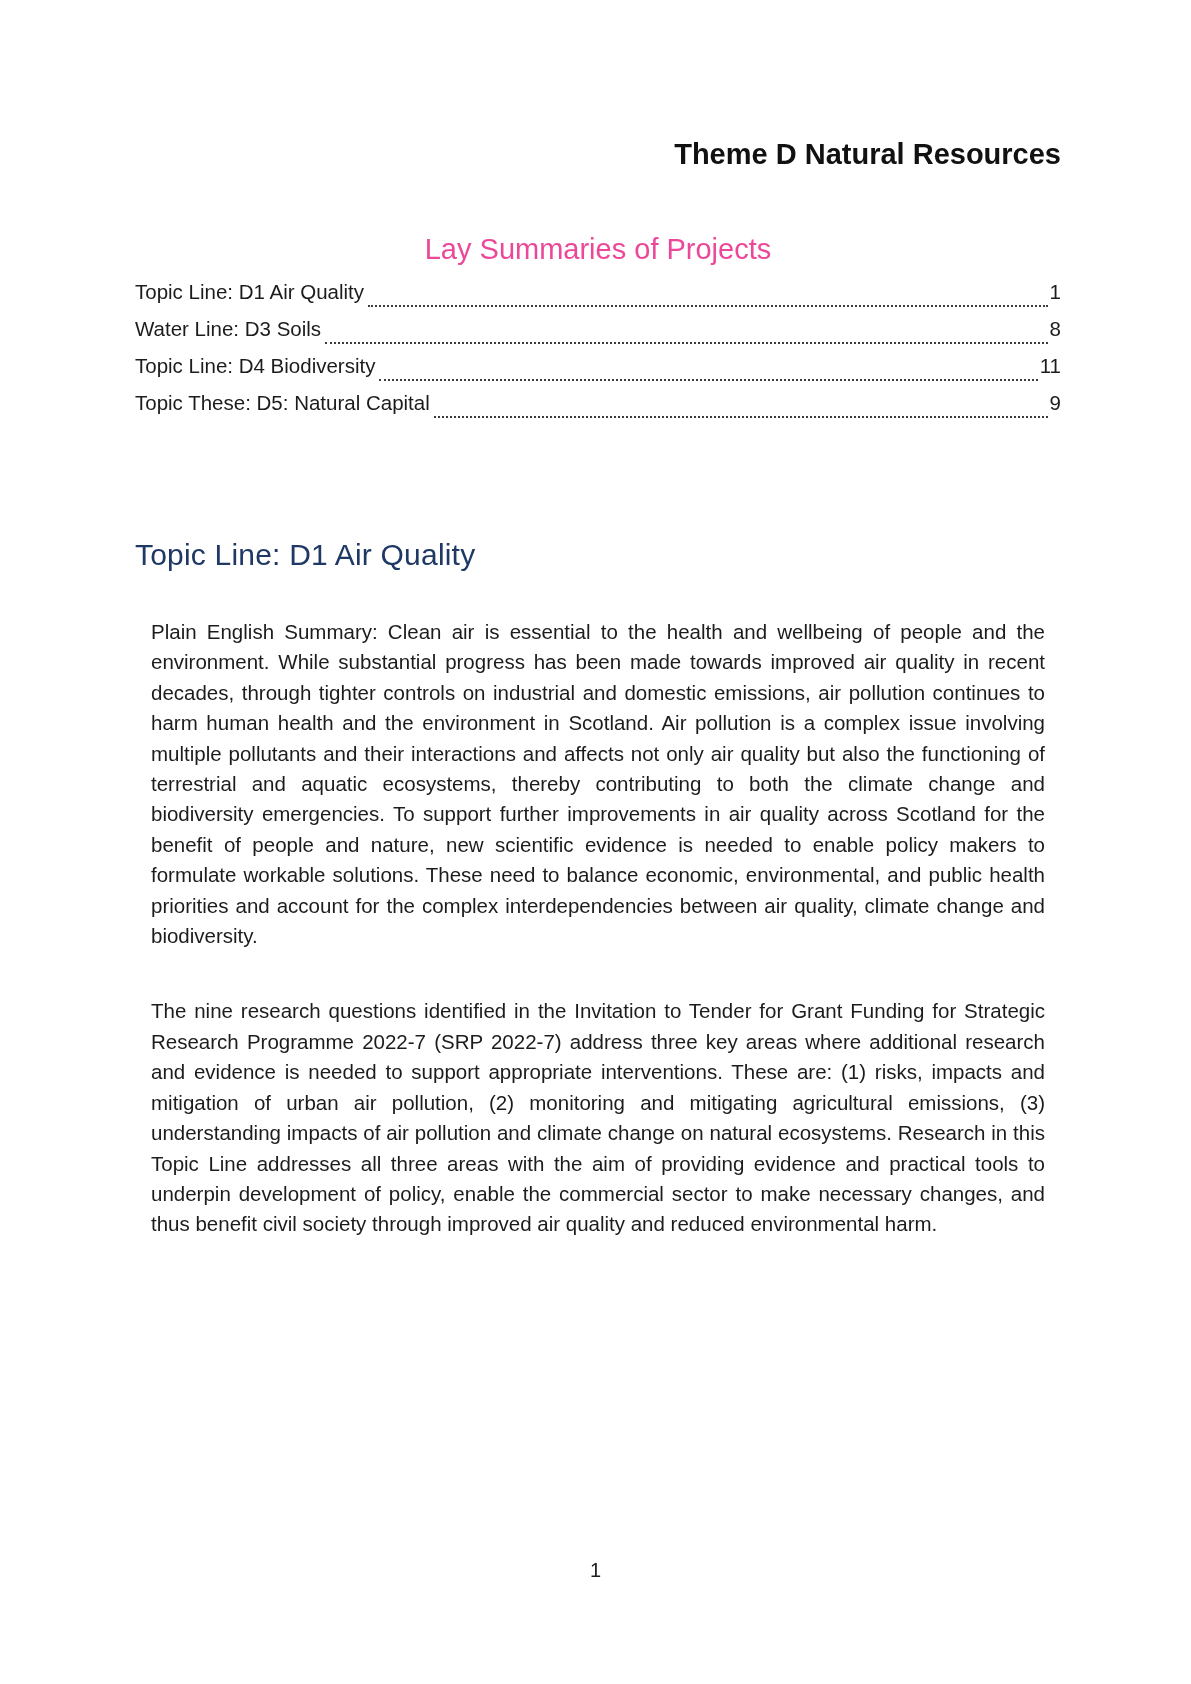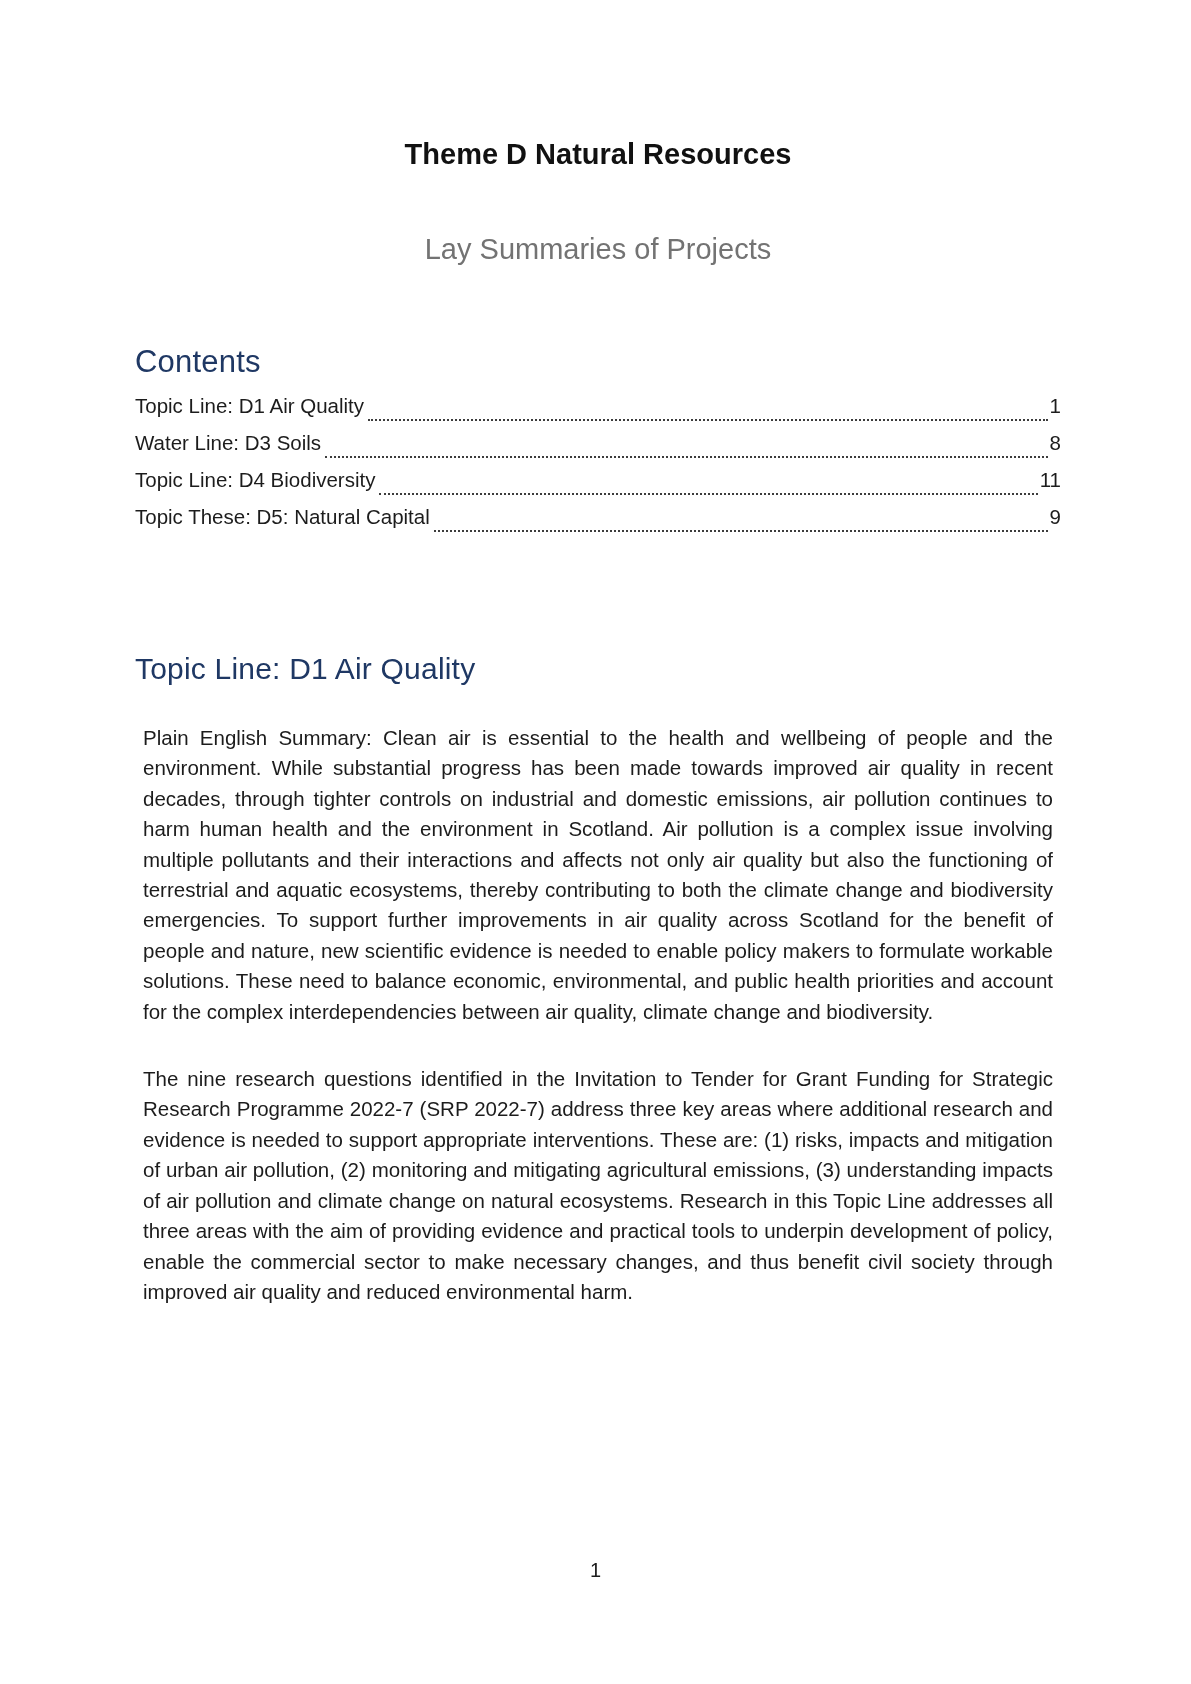--- a/index.html
+++ b/index.html
@@ -8,27 +8,27 @@
     box-sizing:border-box;
     padding:0 130px 0 135px;
     position:relative;
     background:#ffffff;
     font-family:"Liberation Sans", sans-serif;
     color:#1f1f1f;
     overflow:hidden;
   }
   .doc-title{
     margin:0;padding-top:138px;
-    text-align:center;
+    text-align:right;
     font-size:29px;font-weight:700;color:#111111;
   }
   .doc-subtitle{
     margin:0;padding-top:62px;
     text-align:center;
-    font-size:29px;font-weight:400;color:#737373;
+    font-size:29px;font-weight:400;color:#ec4899;
   }
   .contents-heading{
     margin:0;padding-top:78px;
     font-size:31px;font-weight:400;
     color:#1f3864;
     letter-spacing:0.2px;
   }
   .toc{margin-top:14px;}
   .toc-row{
     display:flex;align-items:baseline;
@@ -54,42 +54,41 @@
   .topic-lead{
     margin:0;padding-top:44px;
     font-size:20.5px;color:#1c1c1c;
   }
   .email-link{
     color:#2e74b5;
     text-decoration:underline;
     cursor:pointer;
   }
   .para{
-    margin:8px;padding-top:29px;
+    margin:16px;padding-top:29px;
     font-size:20.5px;line-height:30.4px;
     text-align:justify;
     color:#1c1c1c;
   }
   .page-number{
     position:absolute;
     left:0;right:0;bottom:102px;
     text-align:center;
     font-size:20px;color:#1c1c1c;
   }
 </style>
 </head>
 <body>
 
 <div class="page">
 
   <h1 class="doc-title">Theme D Natural Resources</h1>
 
   <h2 class="doc-subtitle">Lay Summaries of Projects</h2>
 
-  <h2 class="contents-heading">Contents</h2>
 
   <div class="toc">
     <div class="toc-row">
       <span class="toc-label">Topic Line: D1 Air Quality</span>
       <span class="toc-dots"></span>
       <span class="toc-page">1</span>
     </div>
     <div class="toc-row">
       <span class="toc-label">Water Line: D3 Soils </span>
       <span class="toc-dots"></span>

